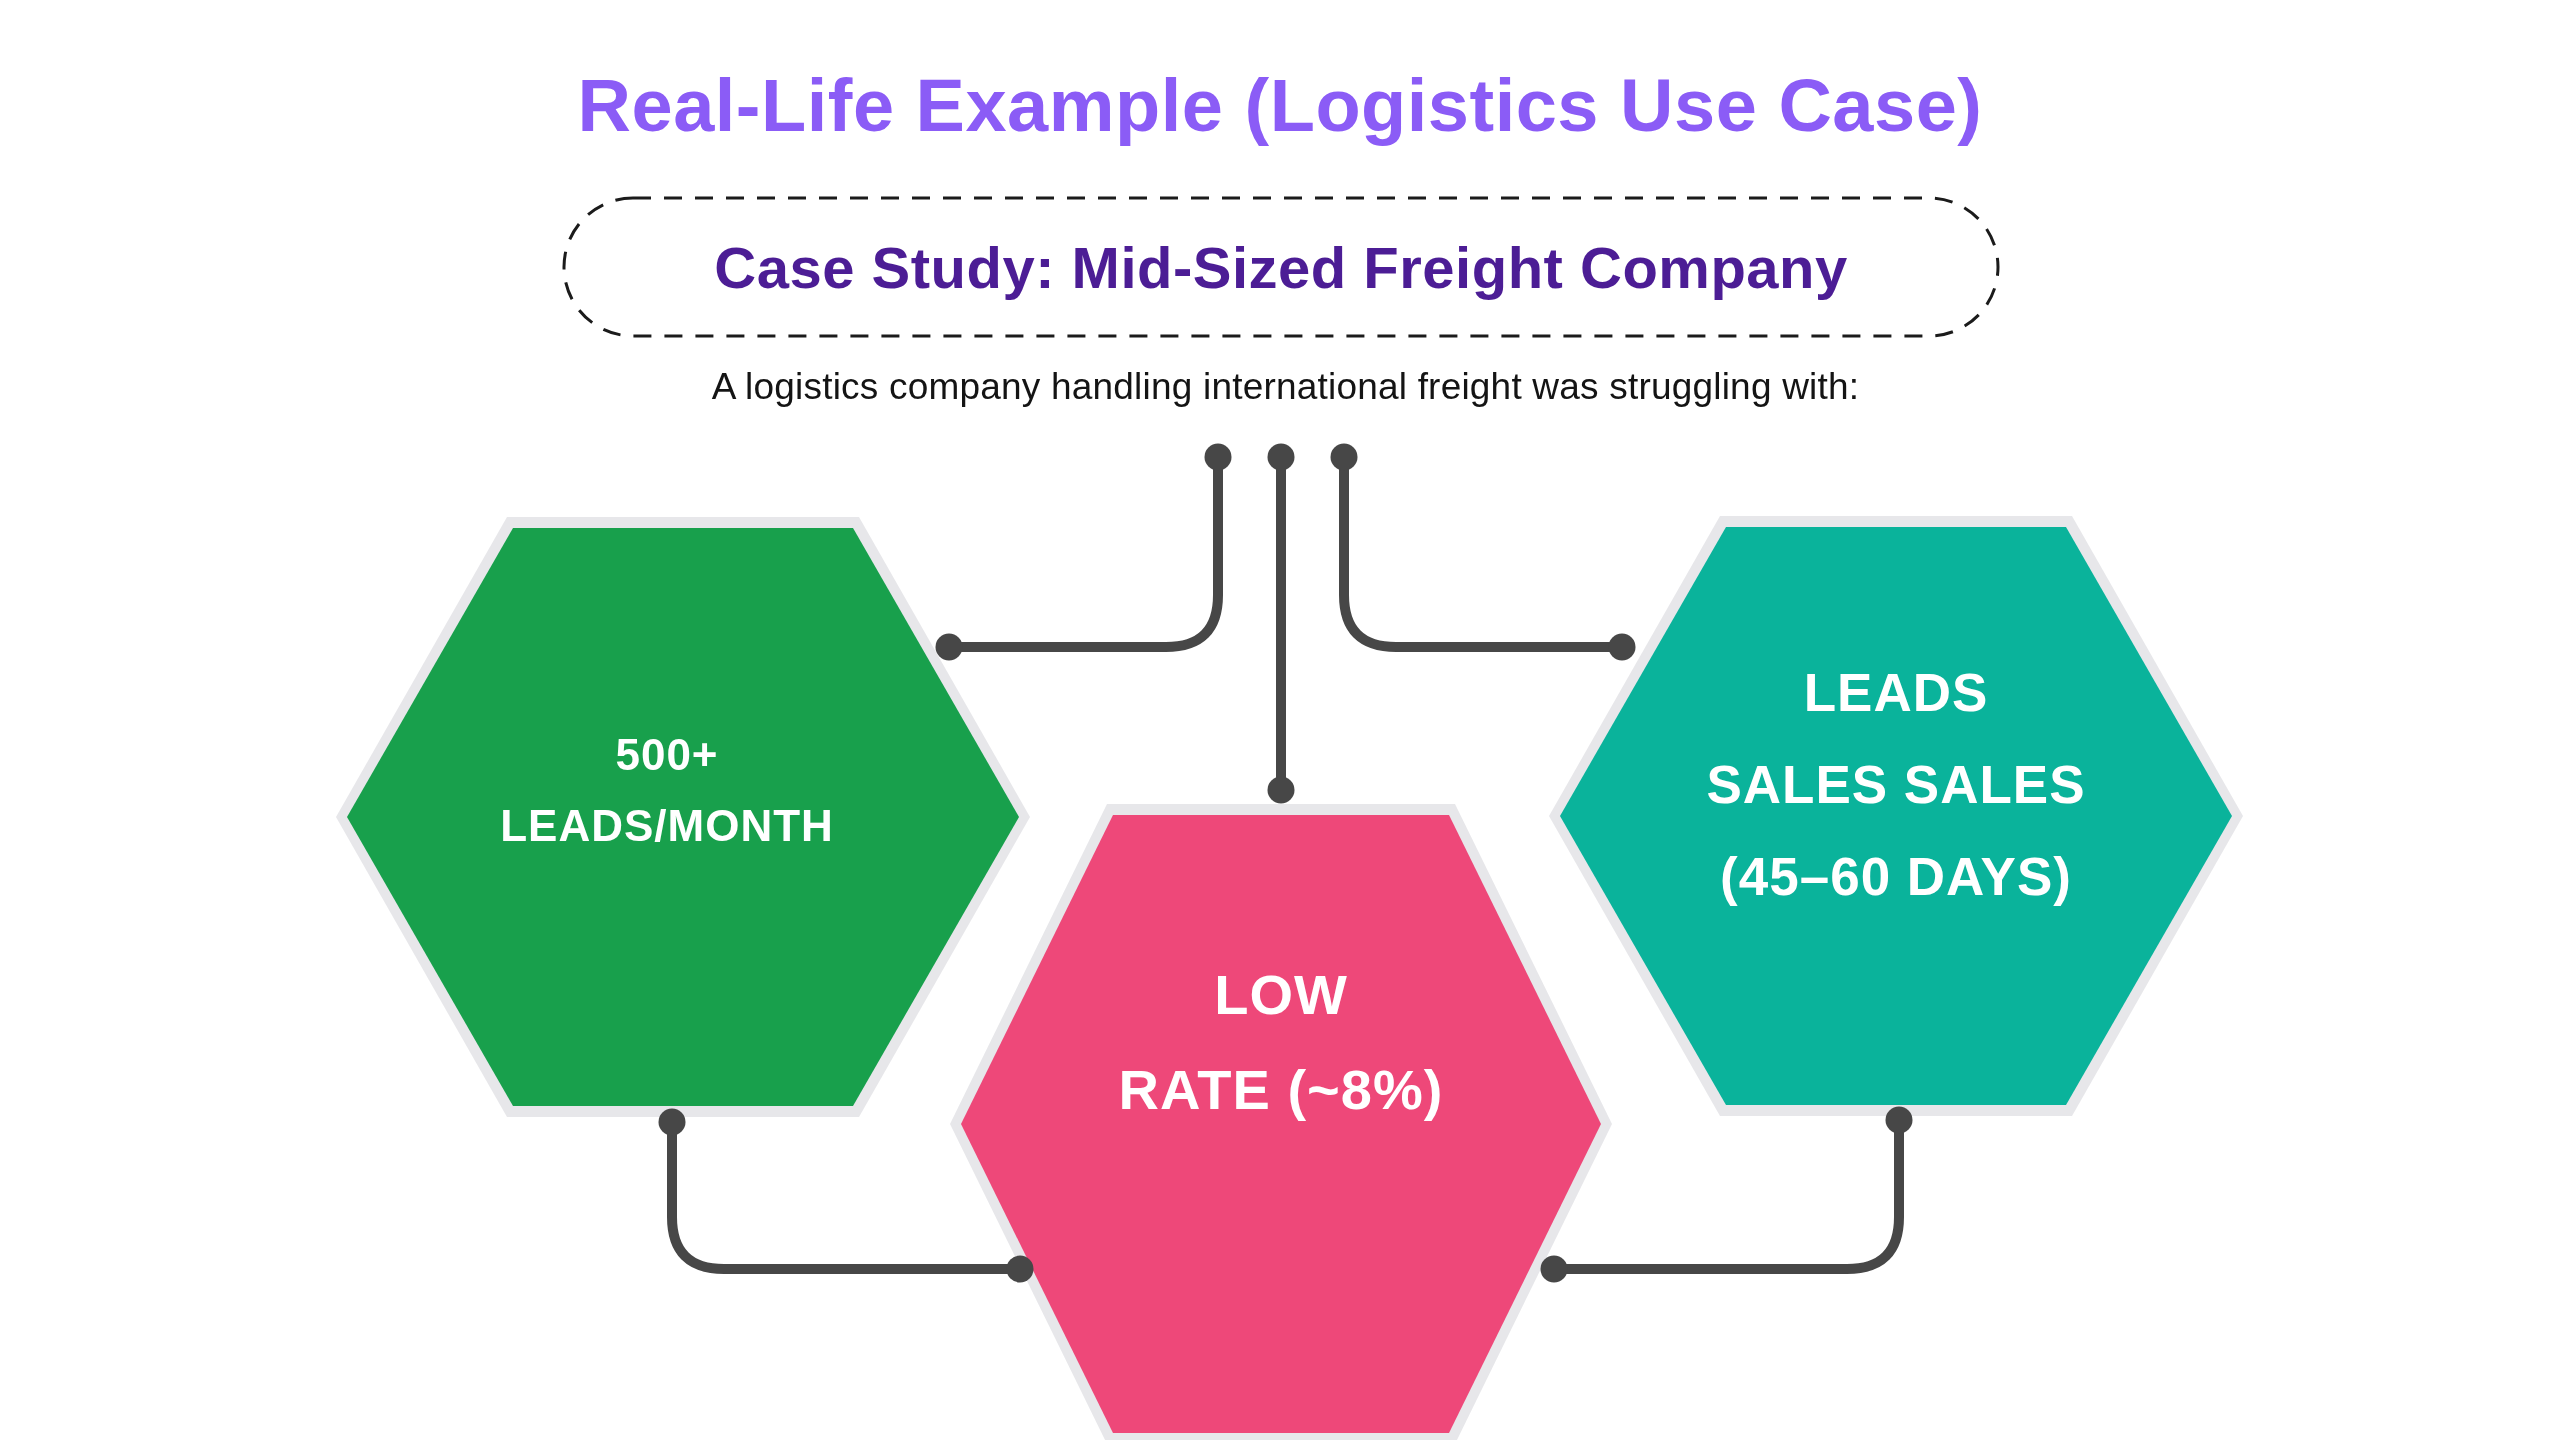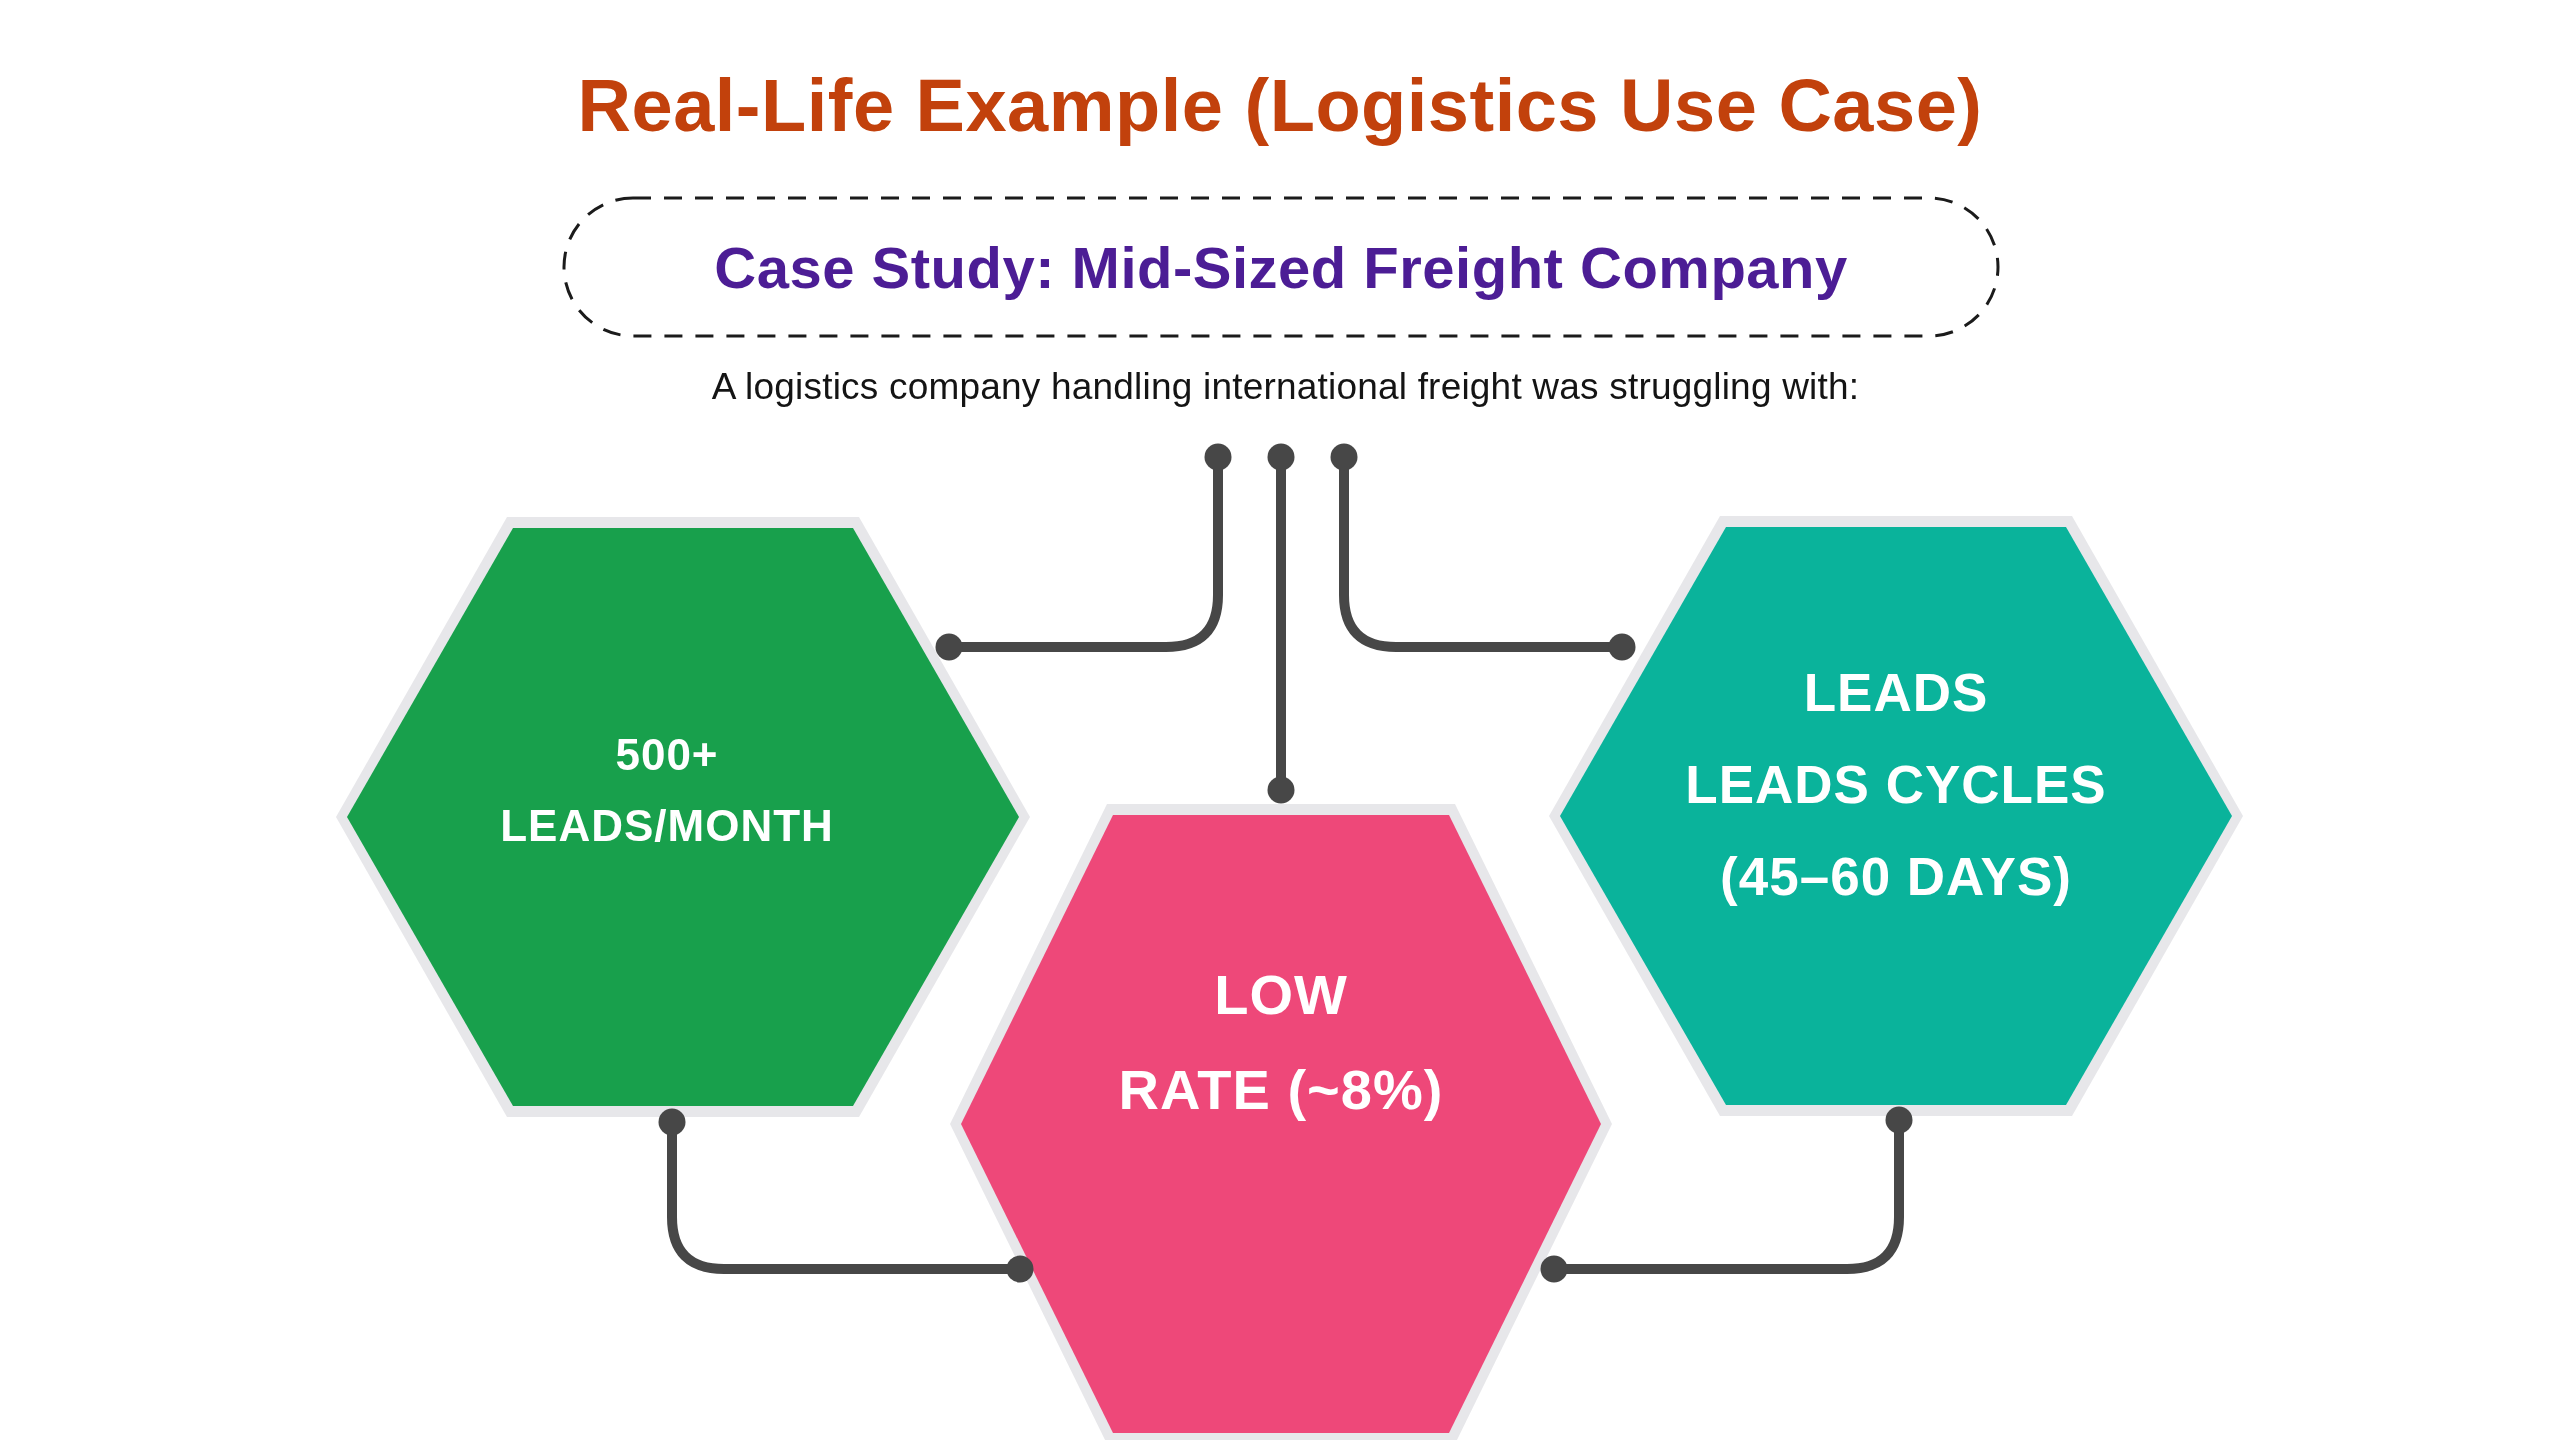--- a/index.html
+++ b/index.html
@@ -105,37 +105,37 @@
       <circle cx="1281" cy="457" r="13.5" fill="#474747"></circle>
       <circle cx="1281" cy="790" r="13.5" fill="#474747"></circle>
       <circle cx="1344" cy="457" r="13.5" fill="#474747"></circle>
       <circle cx="1622" cy="647" r="13.5" fill="#474747"></circle>
       <circle cx="672" cy="1122" r="13.5" fill="#474747"></circle>
       <circle cx="1020" cy="1269" r="13.5" fill="#474747"></circle>
       <circle cx="1899" cy="1120" r="13.5" fill="#474747"></circle>
       <circle cx="1554" cy="1269" r="13.5" fill="#474747"></circle>
     </svg>
 
-  <div class="title" style="color: #c2410c;">Real-Life Example (Logistics Use Case)</div>
+  <div class="title" style="color: #8b5cf6;">Real-Life Example (Logistics Use Case)</div>
 
   <div class="case-box">
     <span>Case Study: Mid-Sized Freight Company</span>
   </div>
 
   <div class="subtitle">A logistics company handling international freight was struggling with:</div>
 
   <div class="hex-label hex-green">
     <span>500+</span>
     <span>LEADS/MONTH</span>
   </div>
 
   <div class="hex-label hex-pink">
     <span>LOW</span>
     <span>RATE (~8%)</span>
   </div>
 
   <div class="hex-label hex-teal">
     <span>LEADS</span>
-    <span>LEADS CYCLES</span>
+    <span>SALES SALES</span>
     <span>(45–60 DAYS)</span>
   </div>
 
 </div>
 
 </body></html>

